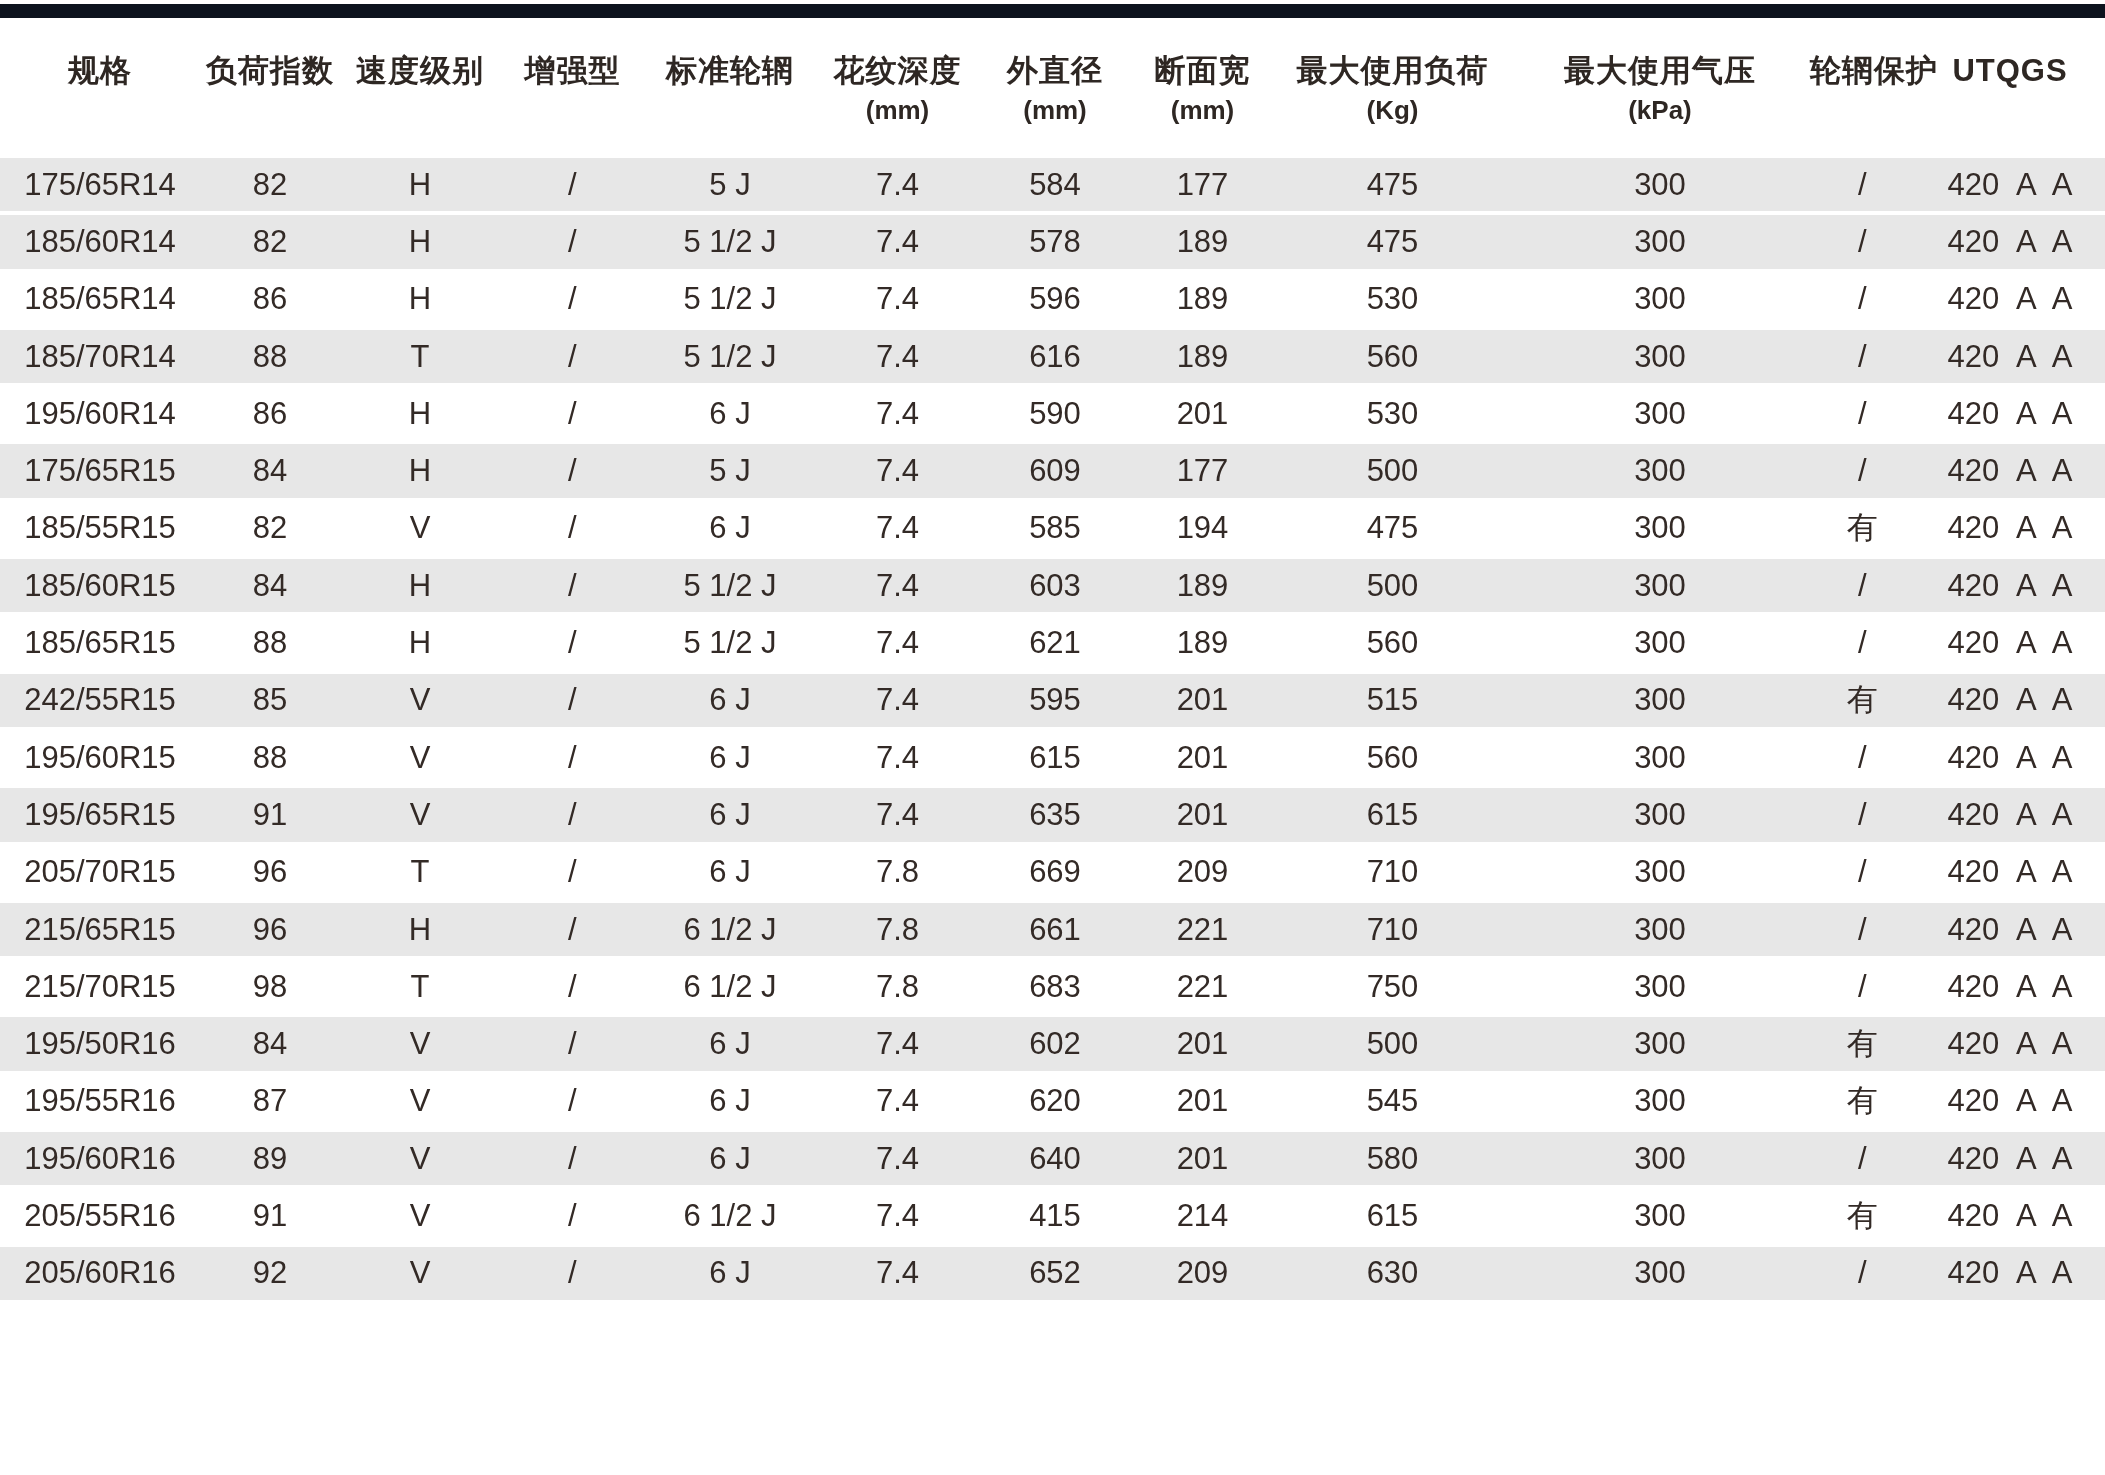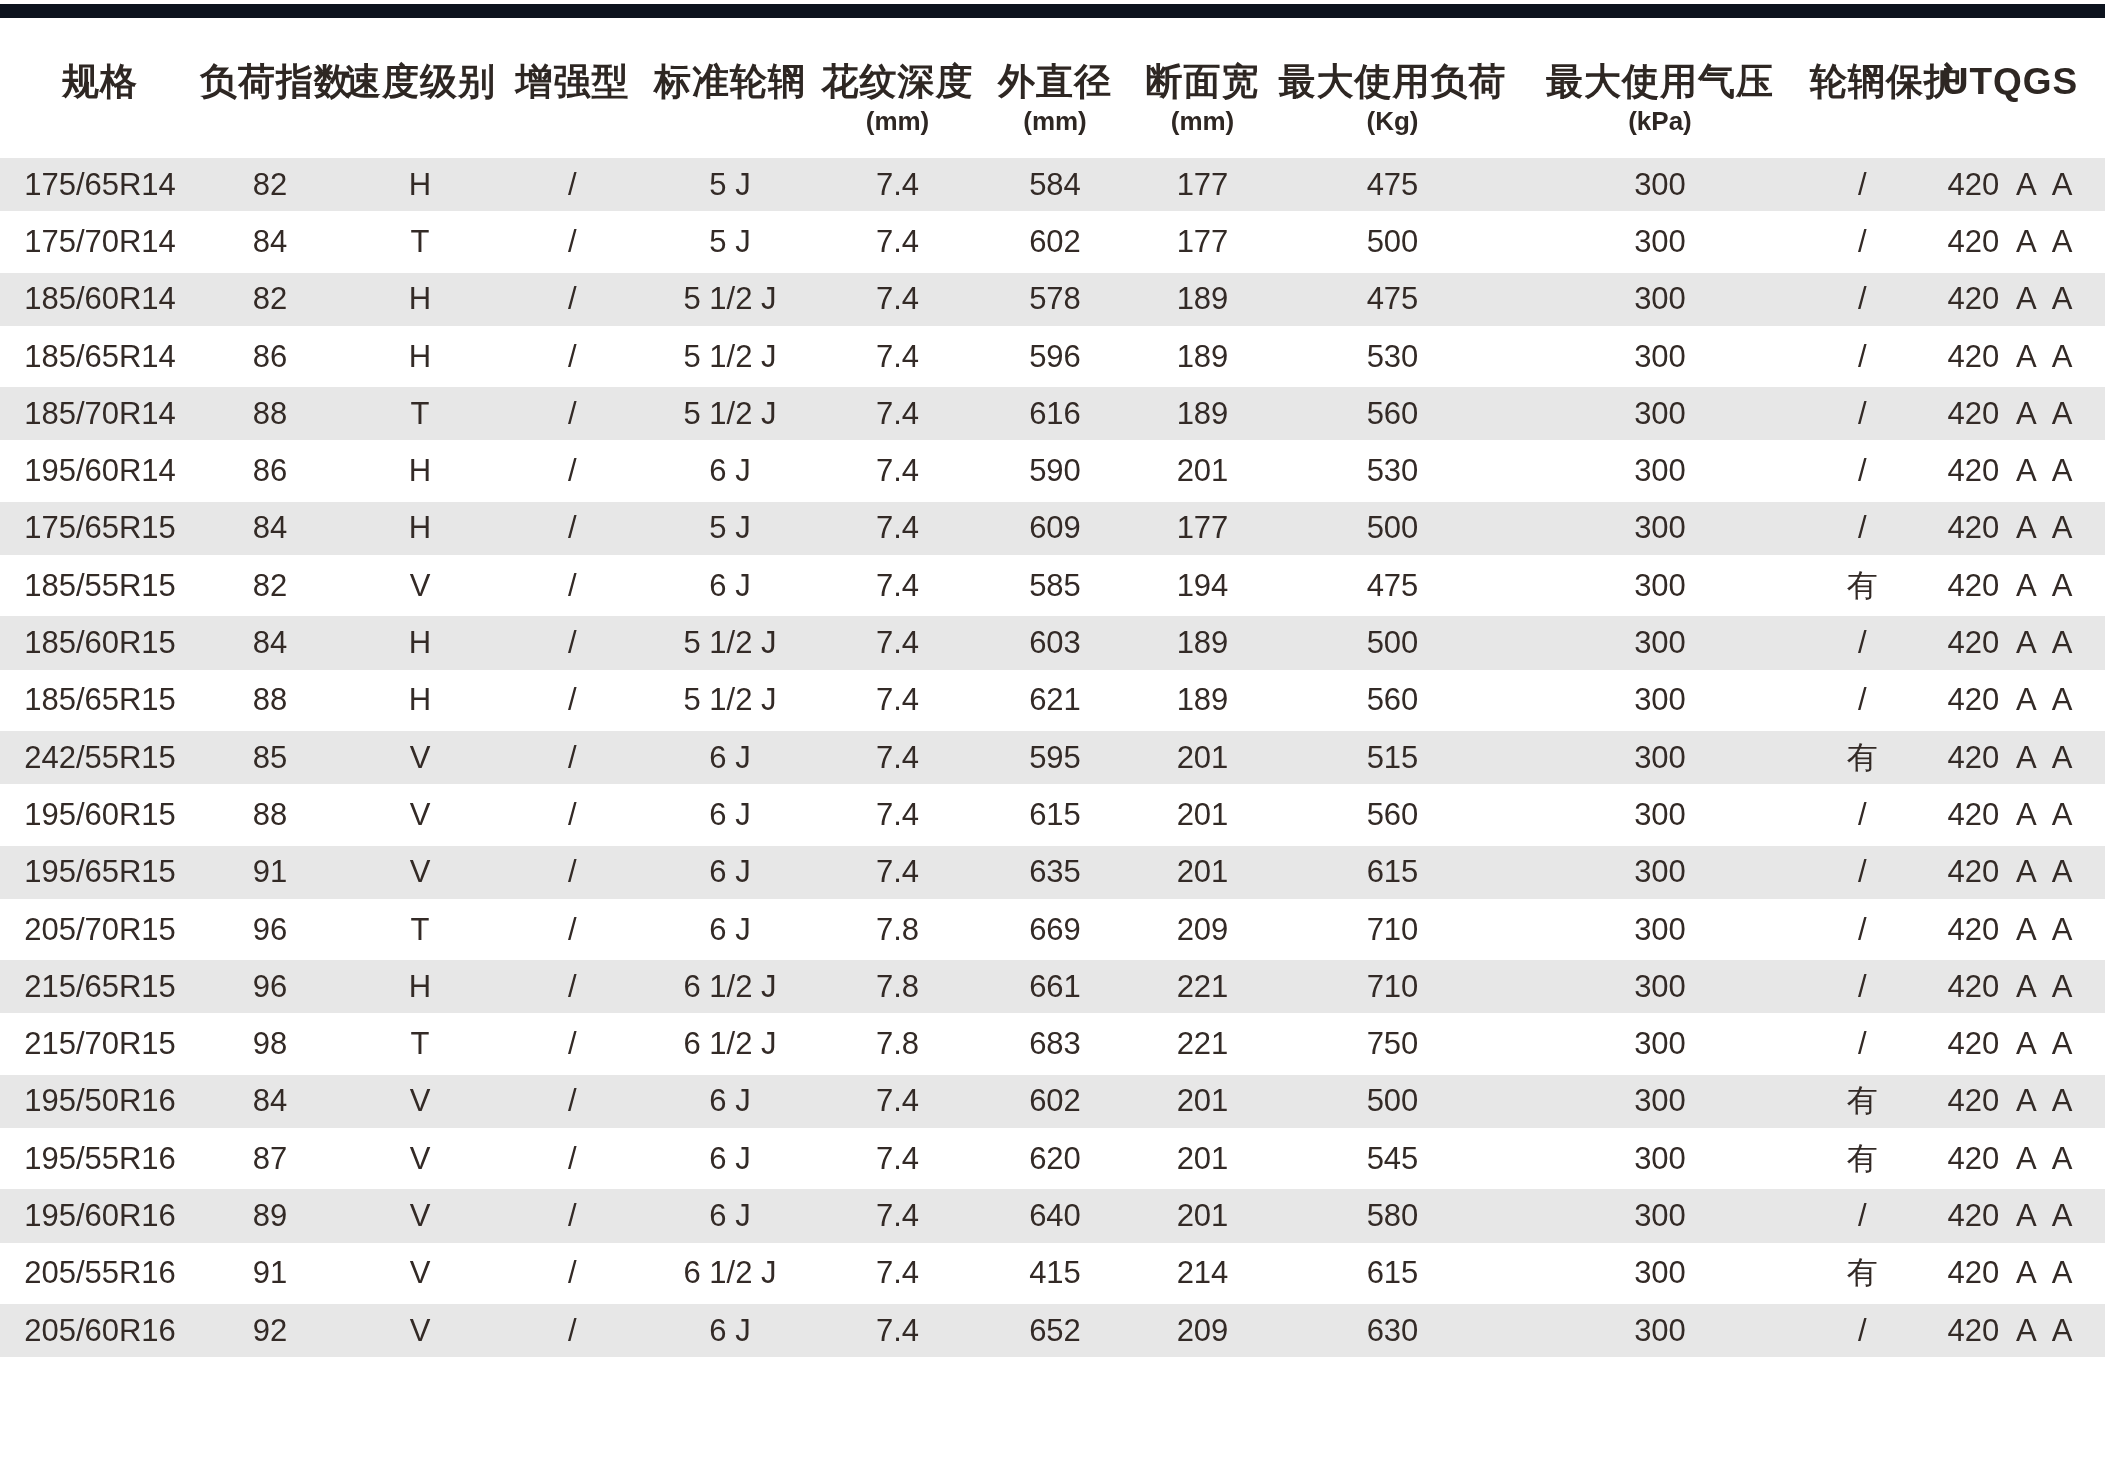--- a/index.html
+++ b/index.html
@@ -39,22 +39,22 @@
   thead th {
     height: 136px;
     vertical-align: top;
     padding: 0;
     border-bottom: 3px solid #3a444d;
     font-weight: bold;
     color: #2e2723;
     text-align: center;
   }
   .hlabel {
-    padding-top: 44px;
-    font-size: 37px;
+    padding-top: 33px;
+    font-size: 31px;
     line-height: 40px;
     letter-spacing: 1px;
     white-space: nowrap;
   }
   .hunit {
     font-size: 26px;
     line-height: 38px;
     font-weight: bold;
     white-space: nowrap;
   }
@@ -159,34 +159,20 @@
         <td class="col-reinforced">/</td>
         <td class="col-rim">5 J</td>
         <td class="col-tread_depth">7.4</td>
         <td class="col-outer_diameter">584</td>
         <td class="col-section_width">177</td>
         <td class="col-max_load">475</td>
         <td class="col-max_pressure">300</td>
         <td class="col-rim_protection">/</td>
         <td class="col-utqgs">420 A A</td>
       </tr>
-      <tr>
-        <td class="col-spec">175/70R14</td>
-        <td class="col-load_index">84</td>
-        <td class="col-speed">T</td>
-        <td class="col-reinforced">/</td>
-        <td class="col-rim">5 J</td>
-        <td class="col-tread_depth">7.4</td>
-        <td class="col-outer_diameter">602</td>
-        <td class="col-section_width">177</td>
-        <td class="col-max_load">500</td>
-        <td class="col-max_pressure">300</td>
-        <td class="col-rim_protection">/</td>
-        <td class="col-utqgs">420 A A</td>
-      </tr>
       <tr class="striped">
         <td class="col-spec">185/60R14</td>
         <td class="col-load_index">82</td>
         <td class="col-speed">H</td>
         <td class="col-reinforced">/</td>
         <td class="col-rim">5 1/2 J</td>
         <td class="col-tread_depth">7.4</td>
         <td class="col-outer_diameter">578</td>
         <td class="col-section_width">189</td>
         <td class="col-max_load">475</td>

